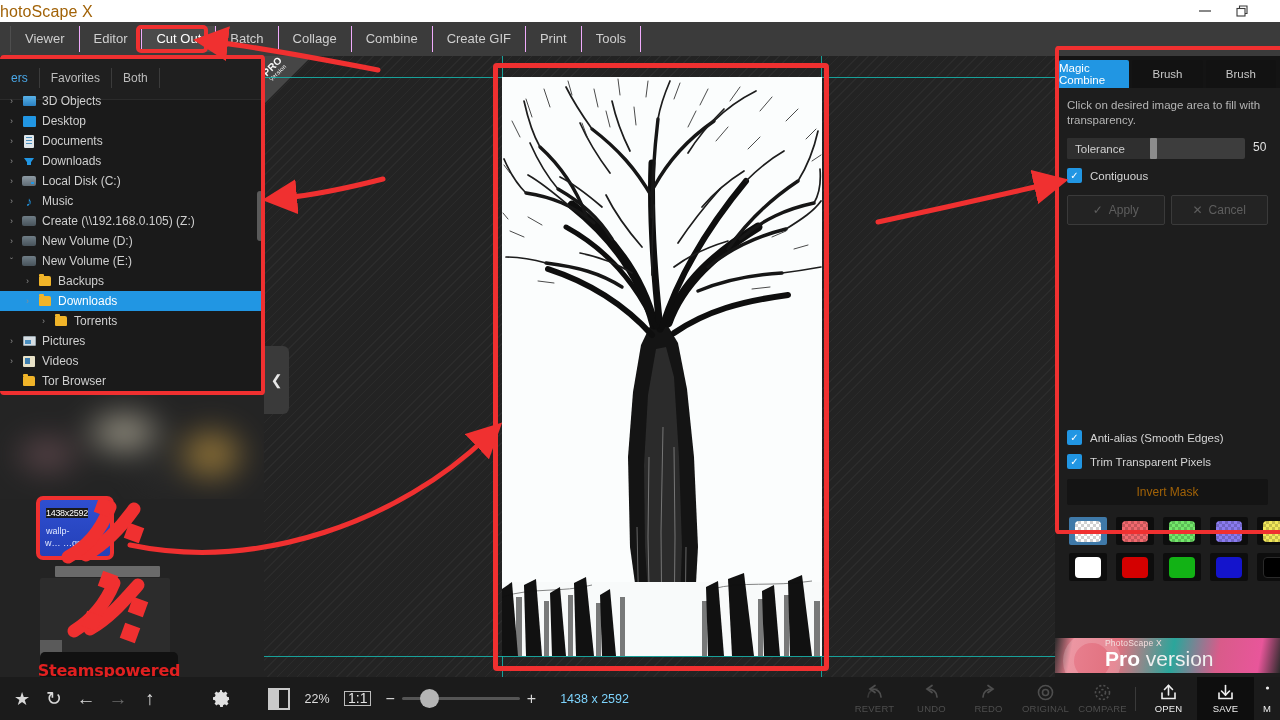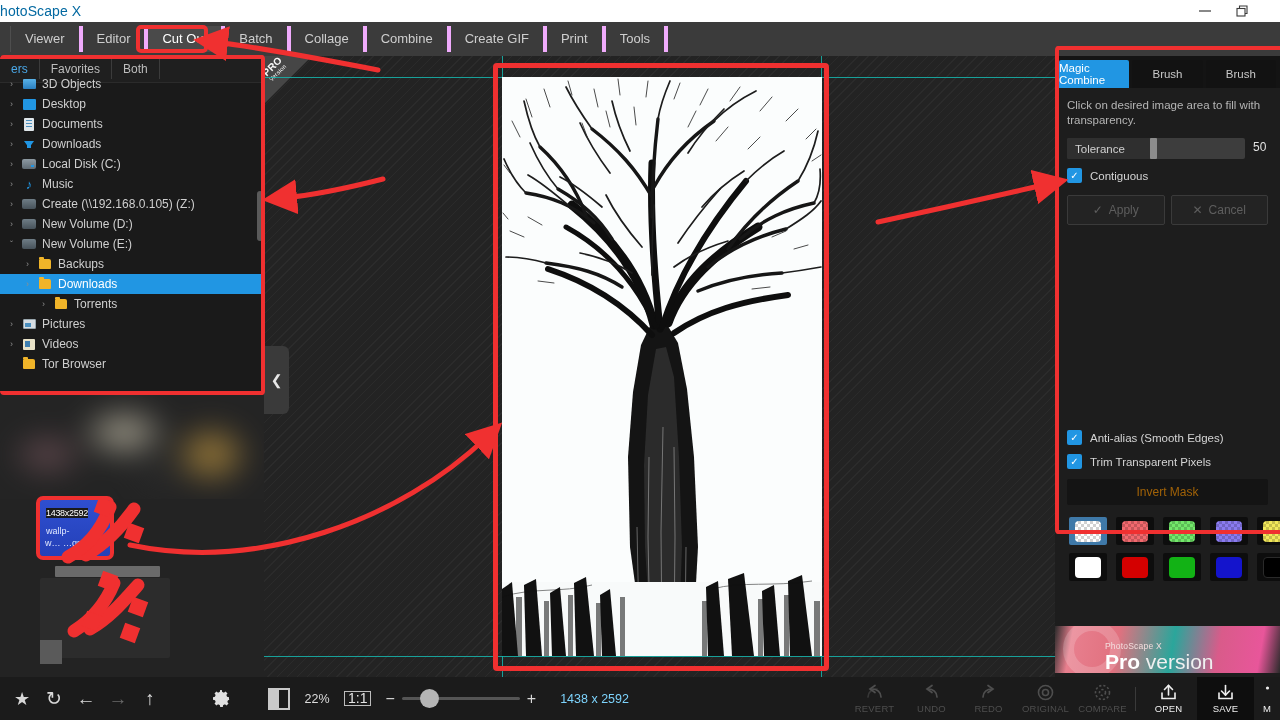--- a/index.html
+++ b/index.html
@@ -12,54 +12,54 @@
     -webkit-font-smoothing: antialiased;
   }
   .app { position: relative; width: 1280px; height: 720px; overflow: hidden; }
 
   
   .titlebar {
     position: absolute; left: 0; top: 0; width: 1280px; height: 22px;
     background: #ffffff; color: #202020;
   }
   .titlebar .title {
-    position: absolute; left: 0px; top: 3px; font-size: 14px; color: #0369a1;
+    position: absolute; left: 0px; top: 3px; font-size: 16px; color: #a16207;
     letter-spacing: .1px;
   }
   .wbtn {
     position: absolute; top: 0; width: 34px; height: 22px;
     display: flex; align-items: center; justify-content: center;
     color: #3a3a3a;
   }
   .wbtn svg { display: block; }
   .wbtn-min { right: 58px; }
   .wbtn-max { right: 20px; }
 
   
   .menubar {
     position: absolute; left: 0; top: 22px; width: 1280px; height: 34px;
     background: #3b3b3b;
     display: flex; align-items: center; padding-left: 10px; gap: 0px;
   }
   .menu-item {
     position: relative;
     padding: 4px 14px; font-size: 13px; color: #cfcfcf;
-    border-right: 4px solid #f0abfc;
+    border-right: 1px solid #f0abfc;
     line-height: 18px;
   }
   .menu-item:first-child { border-left: 1px solid #4e4e4e; }
   .menu-item.active { color: #ffffff; background: #4a4a4a; }
 
   
   .sidebar {
     position: absolute; left: 0; top: 56px; width: 264px; height: 338px;
     background: #1a1a1a; overflow: hidden;
   }
   .sidebar-tabs {
-    height: 27px; display: flex; align-items: center;
+    height: 44px; display: flex; align-items: center;
     background: #1f1f1f; border-bottom: 1px solid #2b2b2b;
     padding-left: 0px;
   }
   .sb-tab {
     padding: 2px 11px; font-size: 12px; color: #bdbdbd;
     border-right: 1px solid #3b3b3b; line-height: 16px;
   }
   .sb-tab.active { color: #4aa8e8; }
   .tree { padding-top: 3px; position: relative; height: 311px; }
   .tnode {
@@ -263,24 +263,24 @@
   }
   .sw.sel { background: #3f79a8; }
   .sw .chip { width: 26px; height: 21px; border-radius: 4px; }
   .checker {
     background-image:
       linear-gradient(45deg, rgba(0,0,0,.18) 25%, transparent 25%, transparent 75%, rgba(0,0,0,.18) 75%),
       linear-gradient(45deg, rgba(0,0,0,.18) 25%, transparent 25%, transparent 75%, rgba(0,0,0,.18) 75%);
     background-size: 6px 6px; background-position: 0 0, 3px 3px;
   }
   .pro-banner {
-    position: absolute; left: 0; bottom: 4px; width: 225px; height: 47px;
+    position: absolute; left: 0; bottom: 4px; width: 225px; height: 35px;
     overflow: hidden;
     background: linear-gradient(100deg,#2b2b2b 0%, #e87f8e 8%, #e1717f 28%, #2aa69b 52%, #d95b8a 72%, #e8569a 90%, #2b2b2b 100%);
-    display: flex; align-items: flex-end;
+    display: flex; align-items: flex-start;
   }
   .pro-banner .pb-ring {
     position: absolute; left: 8px; top: -6px; width: 58px; height: 58px;
     border: 11px solid rgba(255,255,255,.18); border-radius: 50%;
   }
   .pro-banner .pb-txt { position: relative; margin-left: 50px; }
   .pb-small { font-size: 8.5px; color: #f3dede; letter-spacing: .2px; }
   .pb-big { font-size: 21px; line-height: 22px; color: #ffffff; font-weight: bold; }
   .pb-big span { font-weight: normal; color: #f0f0f0; }
 
@@ -505,20 +505,21 @@
       <rect x="36" y="4" width="16" height="16" transform="rotate(20 44 12)"></rect>
       <rect x="66" y="30" width="16" height="16" transform="rotate(20 74 38)"></rect>
       <rect x="40" y="78" width="16" height="16" transform="rotate(20 48 86)"></rect>
       <rect x="70" y="104" width="16" height="16" transform="rotate(20 78 112)"></rect>
       <rect x="62" y="130" width="16" height="16" transform="rotate(20 70 138)"></rect>
       <rect x="24" y="118" width="16" height="16" transform="rotate(20 32 126)"></rect>
     </g>
   </svg>
 
   <div class="thumb-sel"></div>
+  <div class="watermark">Steamspowered</div>
 
   <div class="canvas">
     <div class="pro-ribbon"></div>
     <div class="pro-ribbon-txt">
       <span>PRO</span>
       <small>Version</small>
     </div>
 
     <div class="guide-h" style="top:21px"></div>
     <div class="guide-h" style="top:600px"></div>

